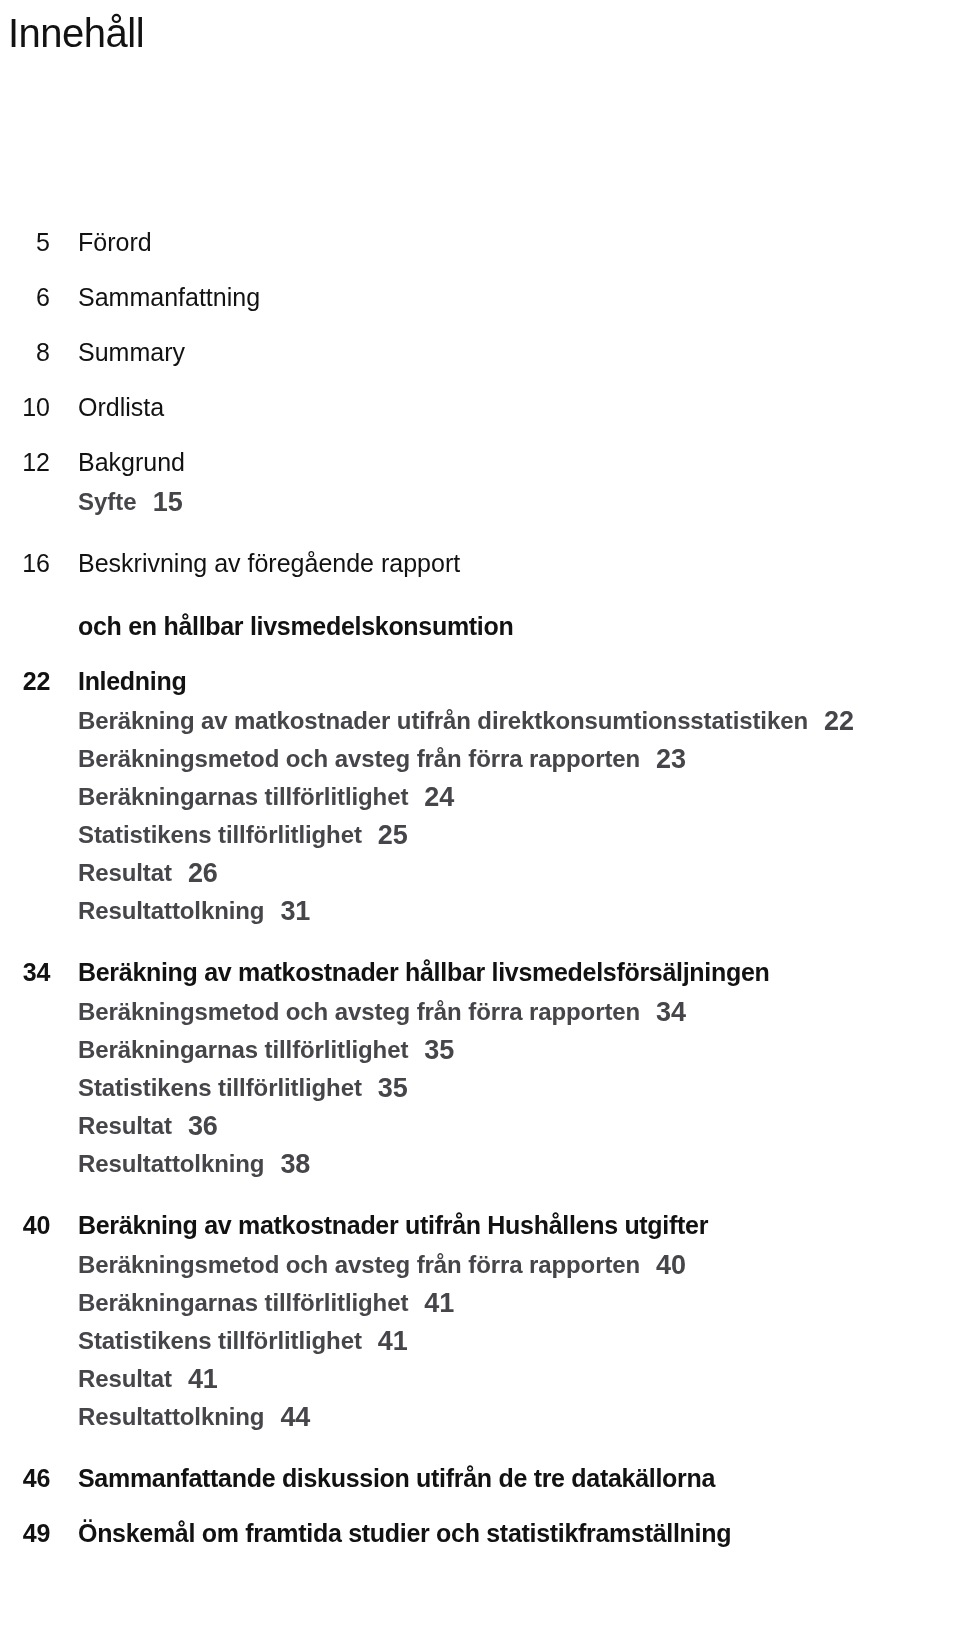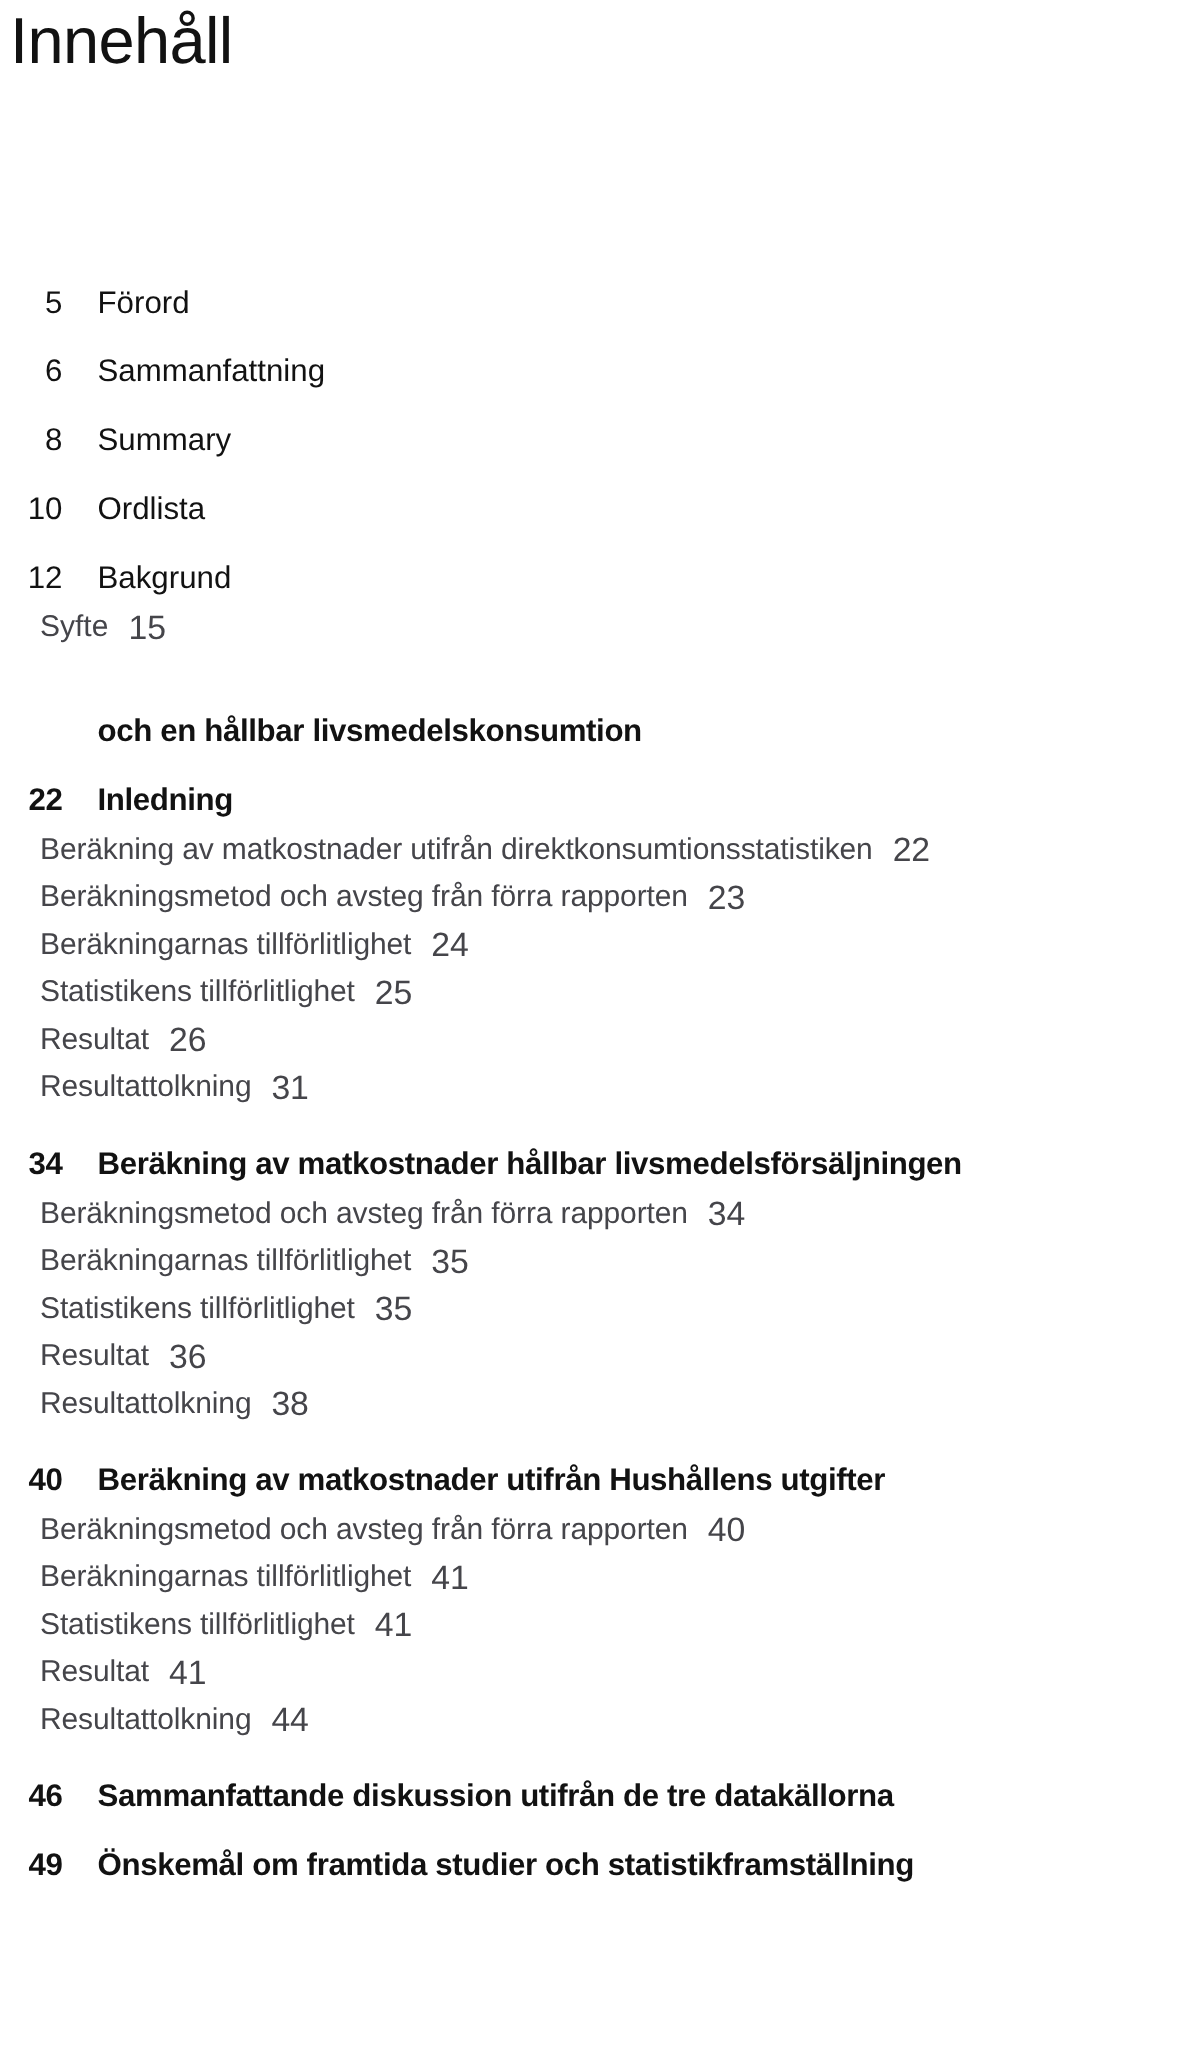--- a/index.html
+++ b/index.html
@@ -21,21 +21,21 @@
     width: 960px;
     height: 1639px;
     box-sizing: border-box;
   }
 
   
   .doc-title {
     position: absolute;
     left: 8px;
     top: 2px;
-    font-size: 52px;
+    font-size: 40px;
     line-height: 62px;
     font-weight: 400;
     letter-spacing: -0.5px;
     color: #121212;
     white-space: nowrap;
   }
 
   
   .toc {
     position: absolute;
@@ -92,25 +92,25 @@
     font-family: "Liberation Sans Narrow", "Liberation Sans", sans-serif;
     font-stretch: condensed;
     letter-spacing: -0.3px;
     white-space: nowrap;
   }
 
   
   .toc-sub {
     display: flex;
     align-items: flex-start;
-    margin-left: 32px;
+    margin-left: 78px;
     font-size: 24px;
     line-height: 38px;
     color: #45454a;
-    font-weight: 400;
+    font-weight: 700;
     white-space: nowrap;
   }
   .toc-sub .sub-label { color: #45454a; }
   .toc-sub .sub-page {
     margin-left: 16px;
     font-size: 27px;
     color: #45454a;
   }
 
   
@@ -155,20 +155,24 @@
       <div class="gap-sm"></div>
       <div class="toc-entry">
         <div class="toc-num">12</div>
         <div class="toc-title">Bakgrund</div>
       </div>
       <div class="toc-sub">
         <span class="sub-label">Syfte</span>
         <span class="sub-page">15</span>
       </div>
       <div class="gap-md"></div>
+      <div class="toc-entry">
+        <div class="toc-num">16</div>
+        <div class="toc-title">Beskrivning av föregående rapport</div>
+      </div>
       <div class="gap-md"></div>
       <div class="toc-cont">och en hållbar livsmedelskonsumtion</div>
       <div class="gap-sm"></div>
       <div class="toc-entry narrow">
         <div class="toc-num">22</div>
         <div class="toc-title">Inledning</div>
       </div>
       <div class="toc-sub narrowsub">
         <span class="sub-label">Beräkning av matkostnader utifrån direktkonsumtionsstatistiken</span>
         <span class="sub-page">22</span>

